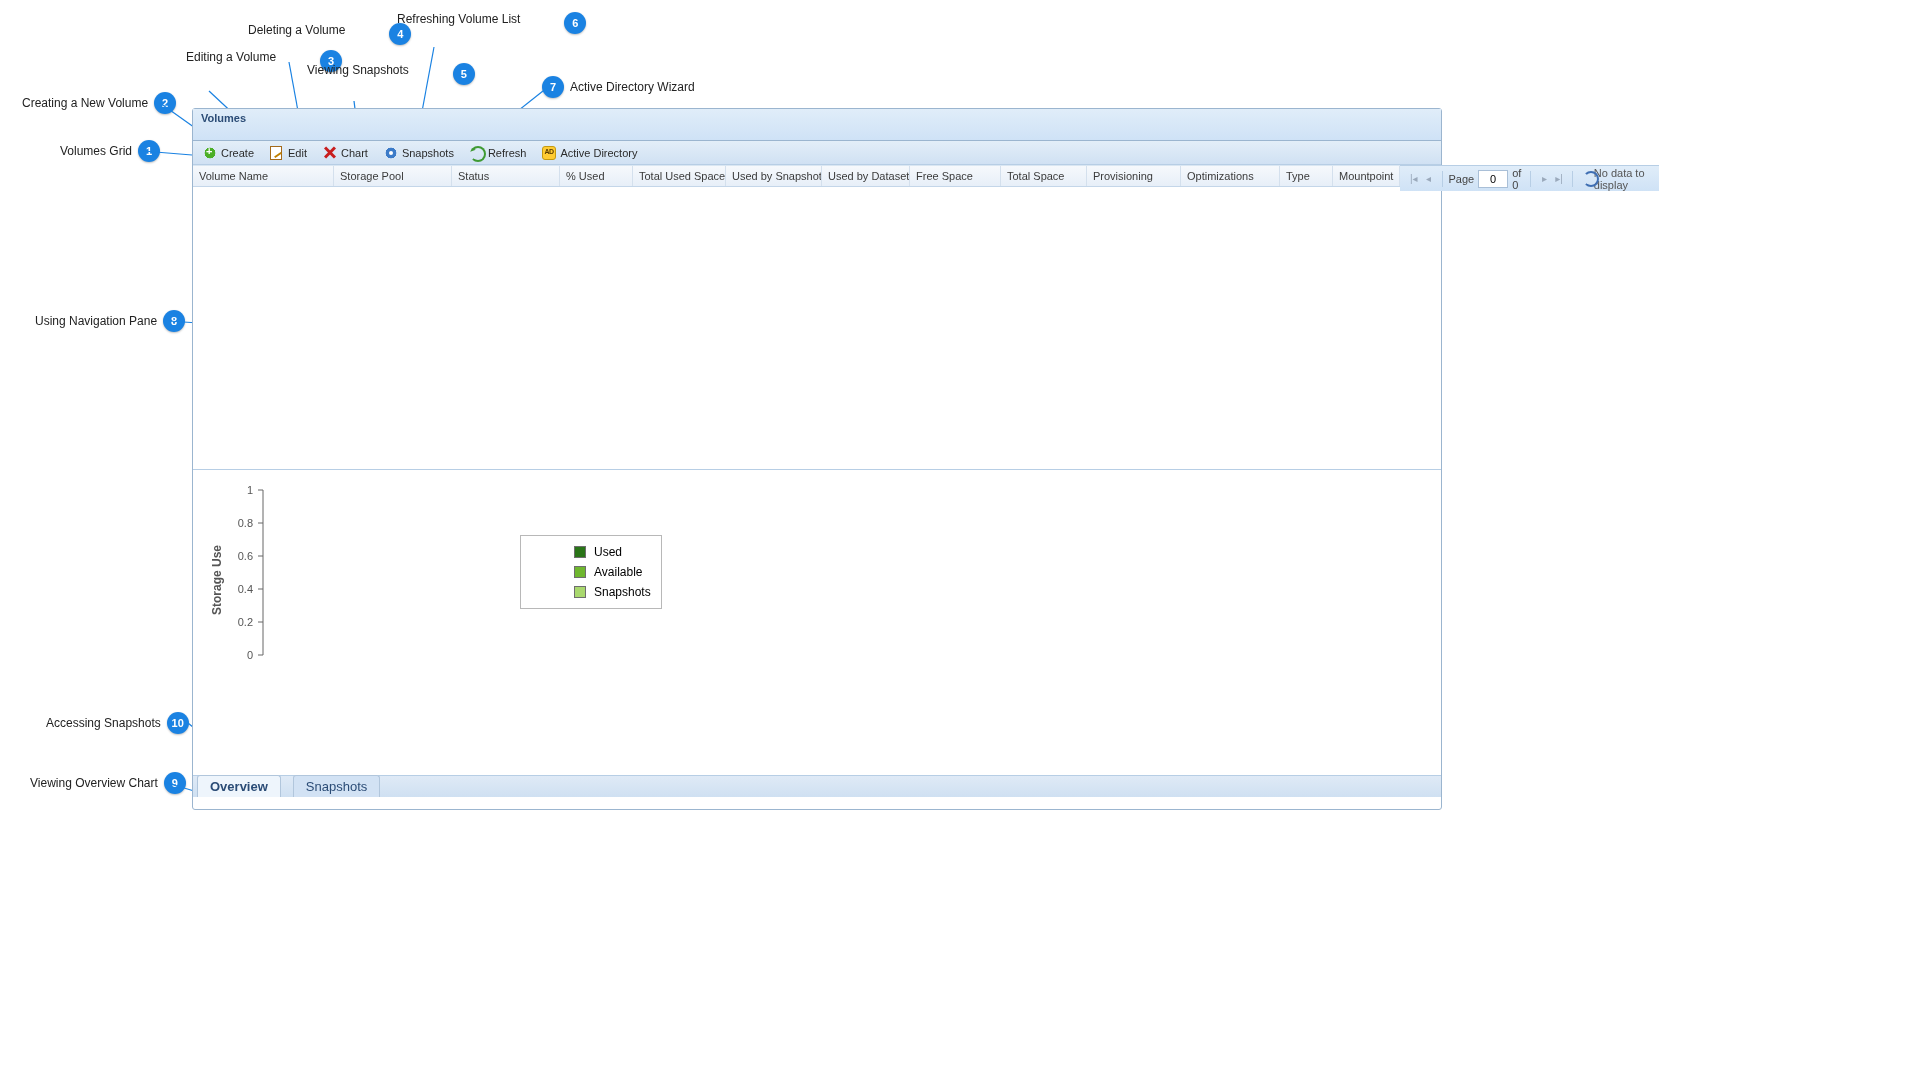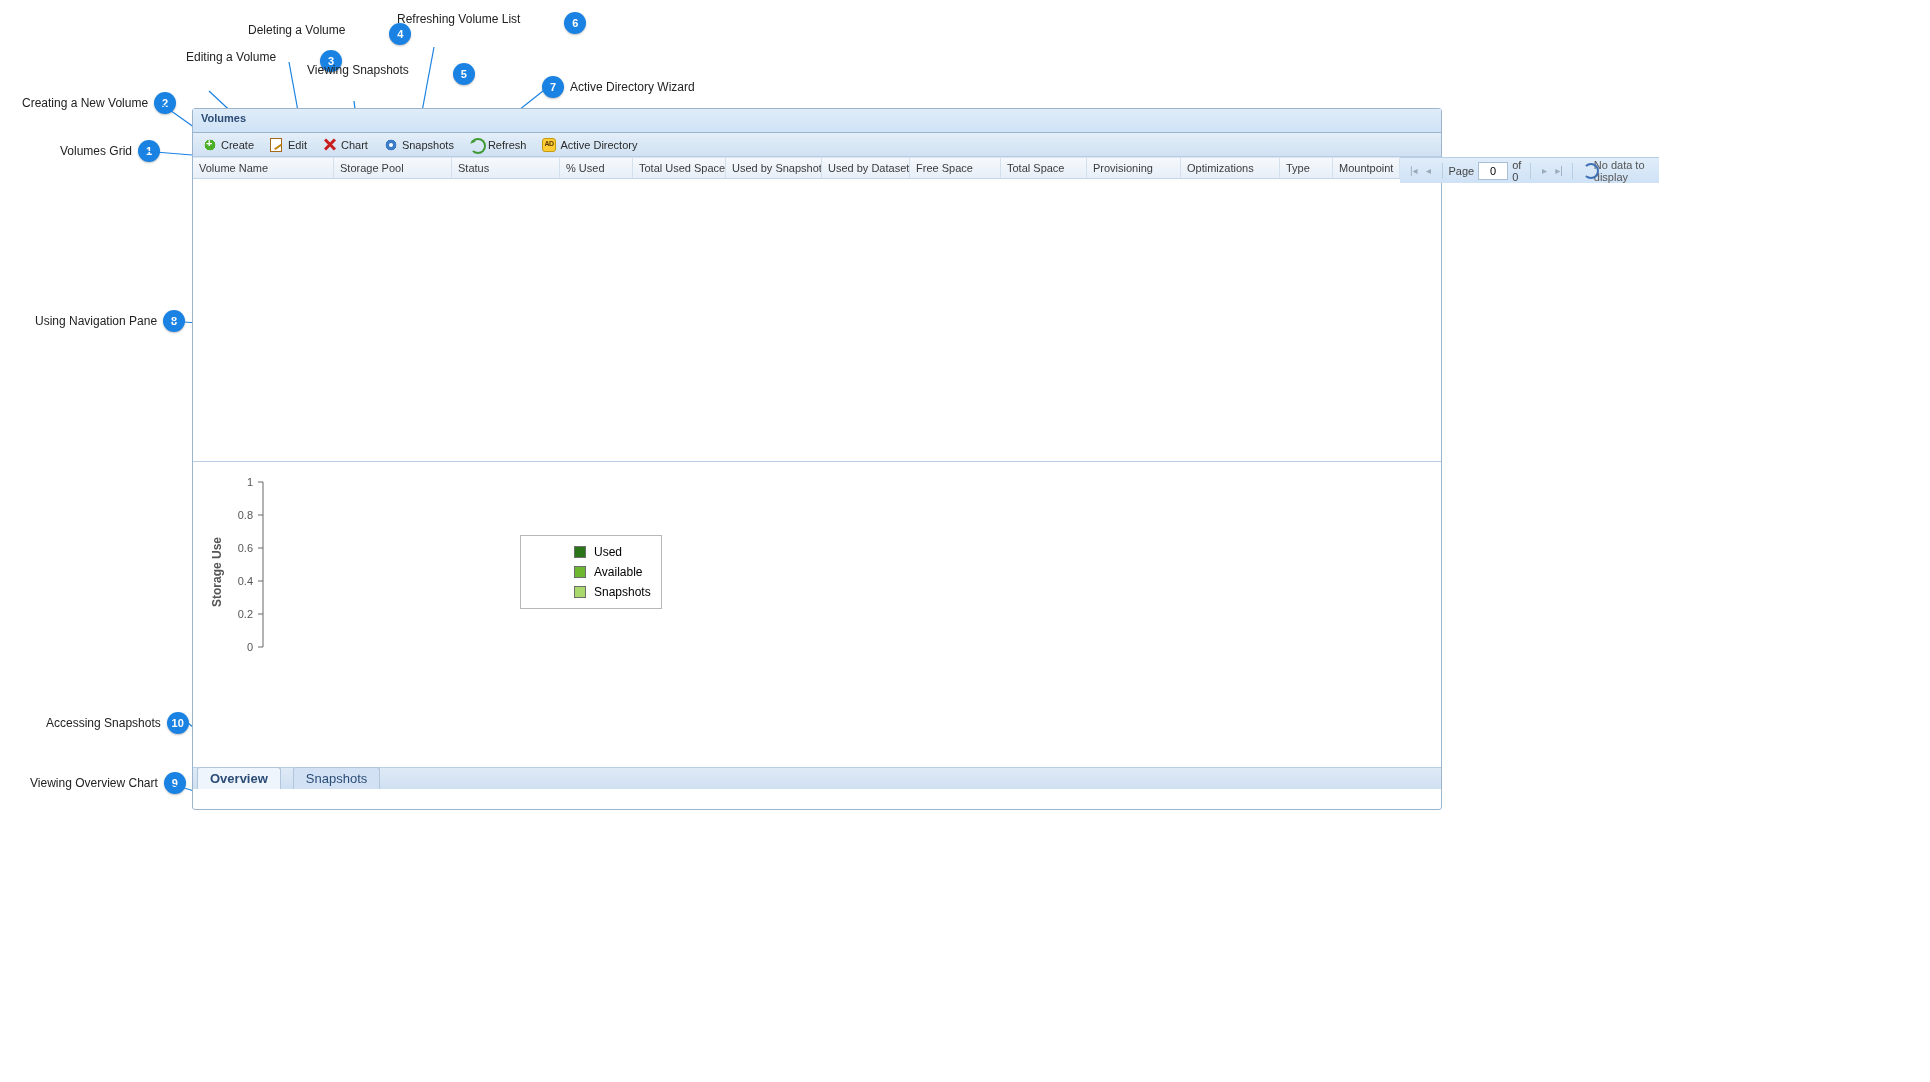--- a/index.html
+++ b/index.html
@@ -57,21 +57,21 @@
     position: absolute;
     left: 192px;
     top: 108px;
     width: 1250px;
     height: 702px;
     border: 1px solid #9bb5cf;
     border-radius: 3px;
     background: #fff;
   }
   .panel-header {
-    height: 24px;
+    height: 32px;
     background: linear-gradient(#e0edf9, #cfe2f6);
     border-bottom: 1px solid #9bb5cf;
     color: #2b4c76;
     font-weight: bold;
     padding: 3px 8px;
     font-size: 11px;
   }
   .toolbar {
     height: 24px;
     background: linear-gradient(#e3eef8, #d0e1f3);

